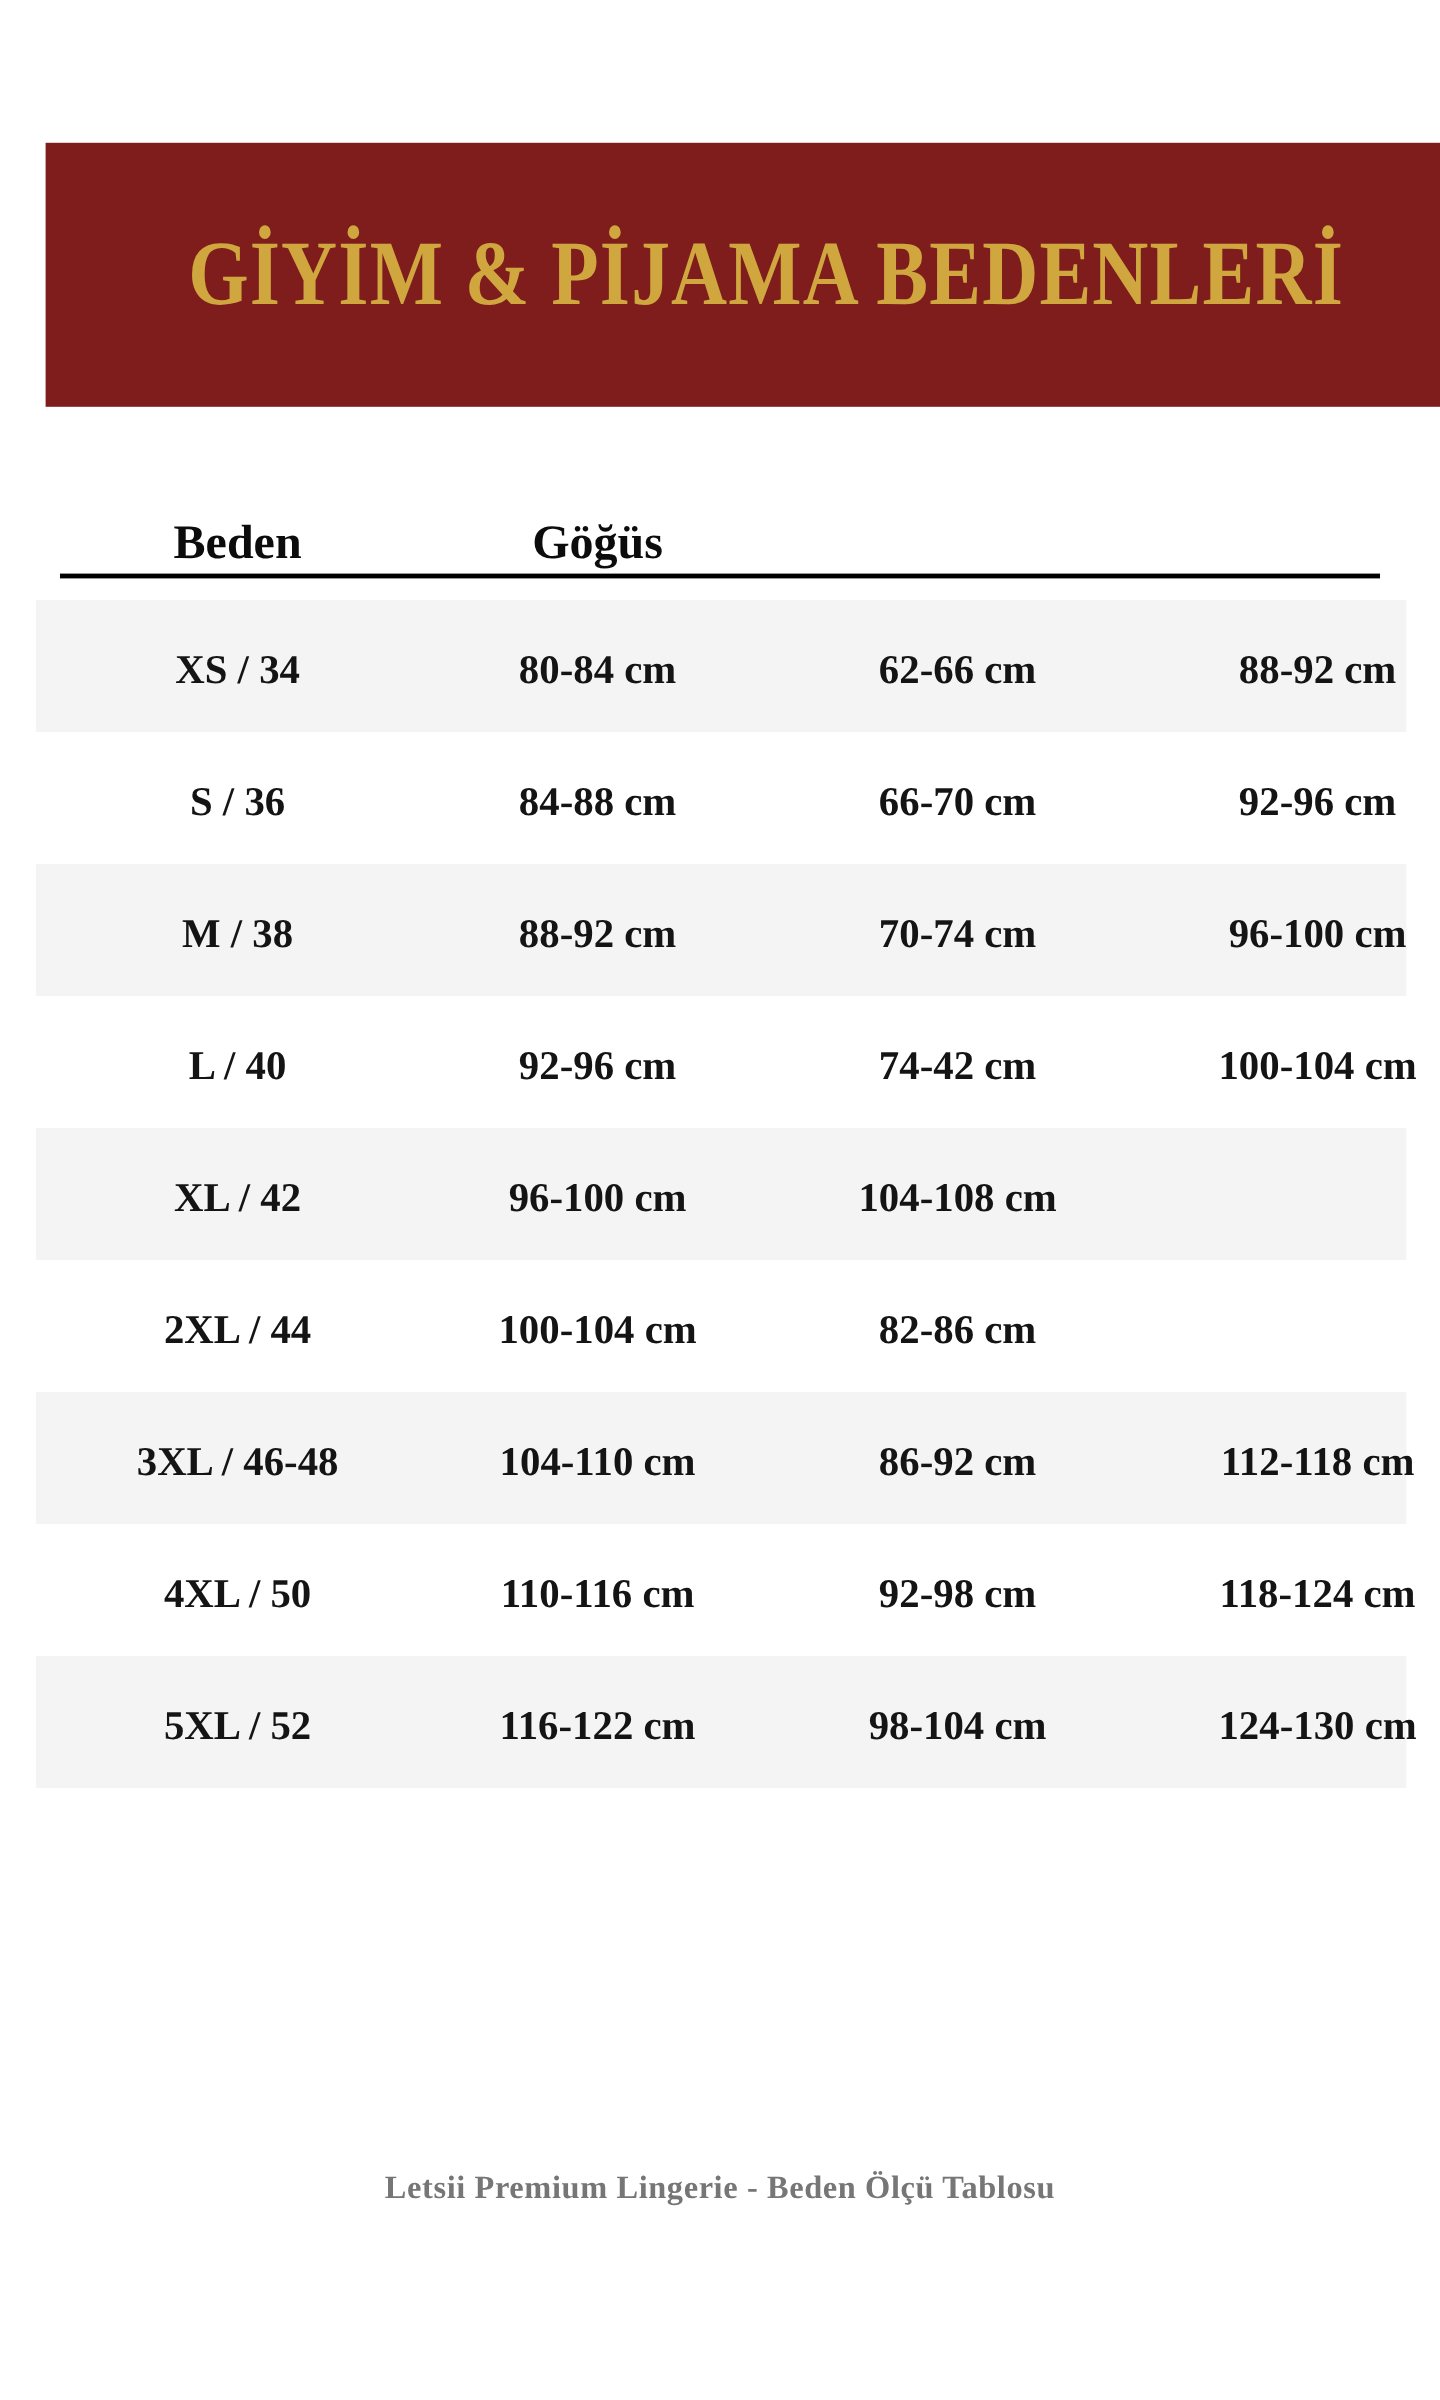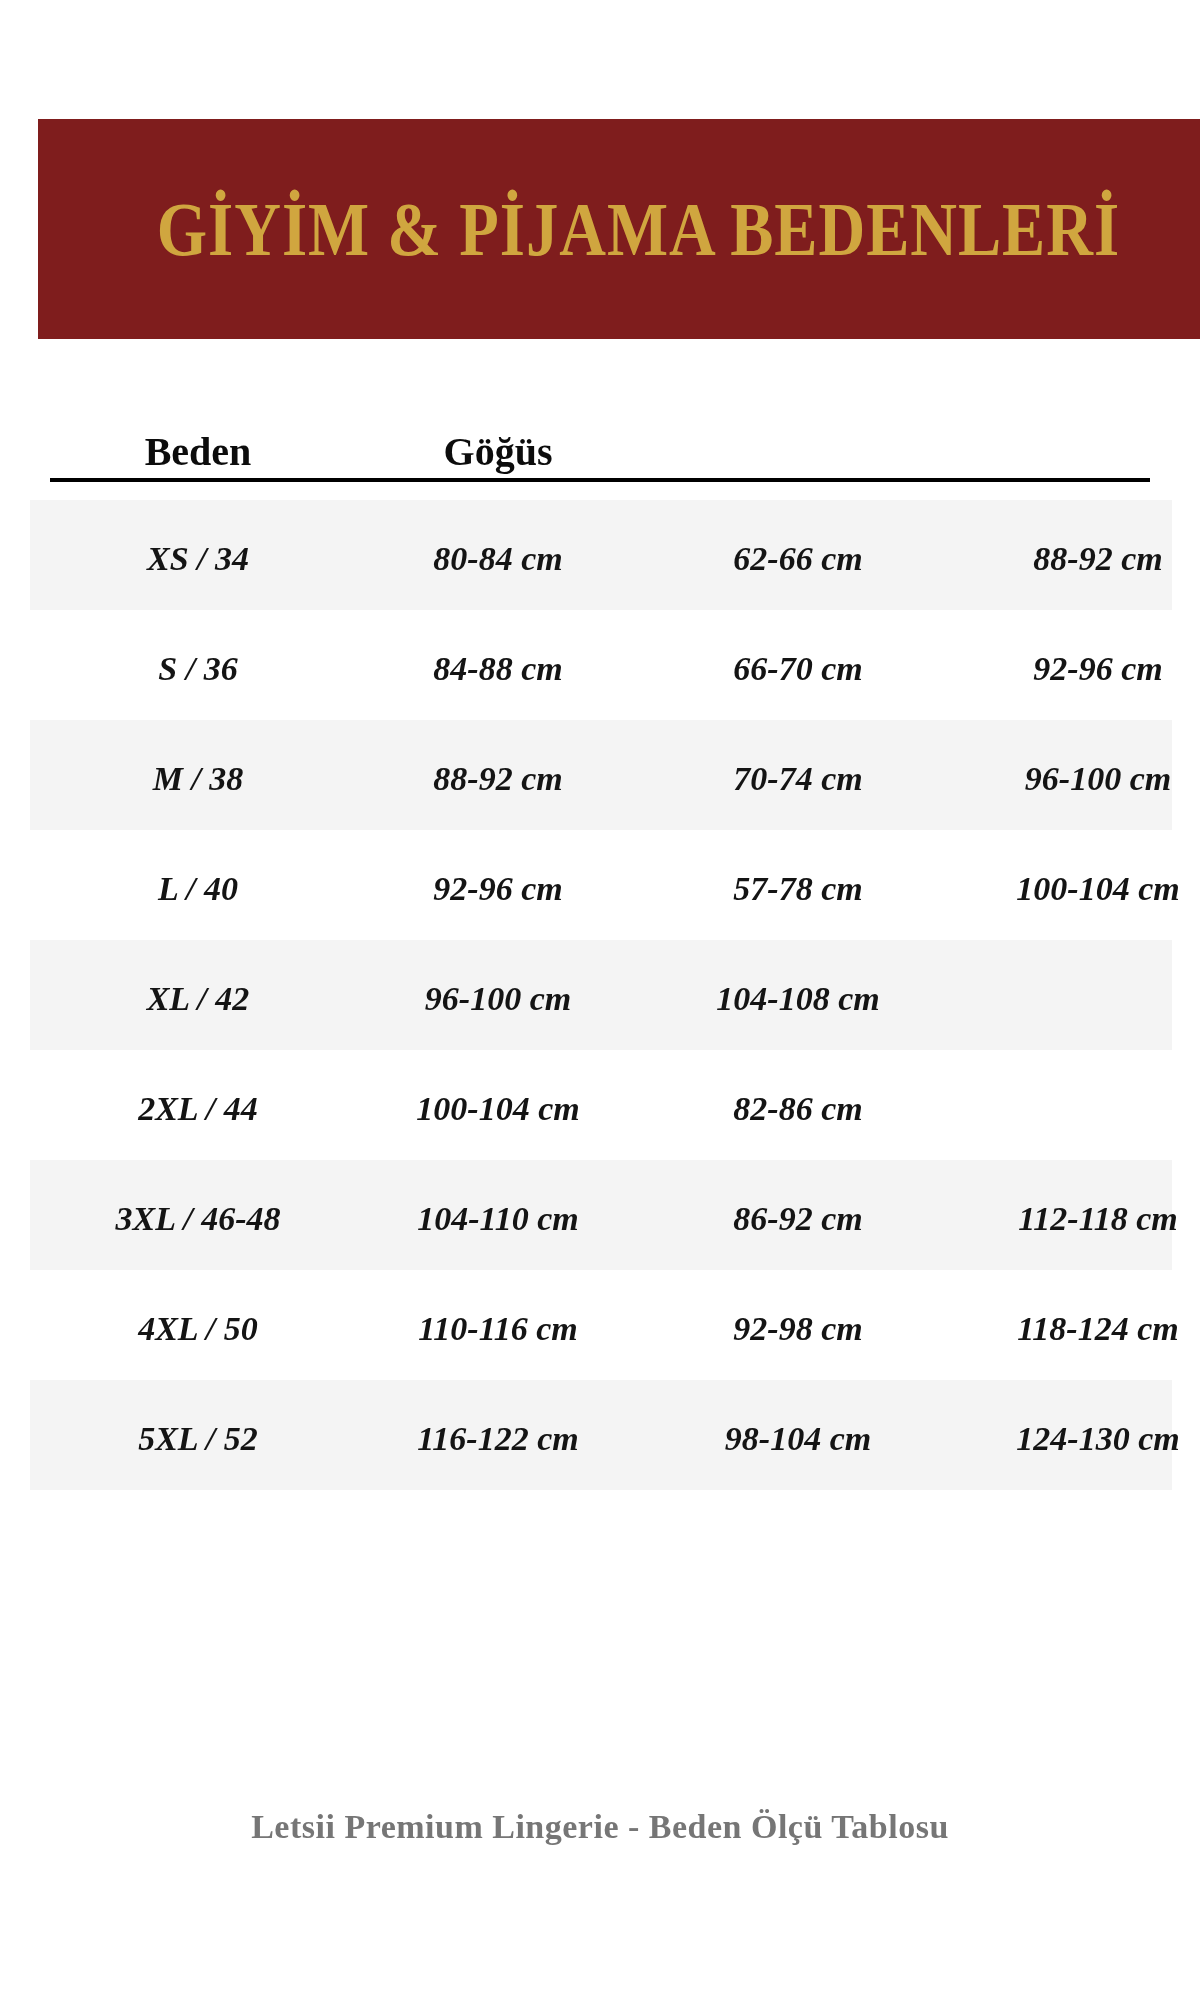--- a/index.html
+++ b/index.html
@@ -62,21 +62,20 @@
   }
   .rows {
     position: absolute;
     top: 500px; left: 0;
     width: 1200px;
   }
   .t-row {
     position: relative;
     width: 1200px;
     height: 110px;
-    font-style: italic;
   }
   .row-bg {
     position: absolute;
     top: 0; bottom: 0;
     left: 30px; width: 1142px;
     background: transparent;
   }
   .t-row:nth-child(odd) .row-bg { background: #f4f4f4; }
   .t-row .cols {
     position: absolute;
@@ -91,21 +90,21 @@
   }
 
   
   .footer {
     position: absolute;
     top: 1808px; left: 0;
     width: 1200px;
     text-align: center;
   }
   .footer-text {
-    font-size: 34px;
+    font-size: 27px;
     font-weight: bold;
     color: #767676;
     letter-spacing: 0.5px;
   }
 </style>
 </head>
 <body>
 
 <header class="banner">
   <h1 class="banner-title">GİYİM &amp; PİJAMA BEDENLERİ</h1>
@@ -150,21 +149,21 @@
         <div class="cell">70-74 cm</div>
         <div class="cell">96-100 cm</div>
       </div>
     </div>
 
     <div class="t-row">
       <div class="row-bg"></div>
       <div class="cols">
         <div class="cell">L / 40</div>
         <div class="cell">92-96 cm</div>
-        <div class="cell">57-78 cm</div>
+        <div class="cell">74-42 cm</div>
         <div class="cell">100-104 cm</div>
       </div>
     </div>
 
     <div class="t-row">
       <div class="row-bg"></div>
       <div class="cols">
         <div class="cell">XL / 42</div>
         <div class="cell">96-100 cm</div>
         <div class="cell">104-108 cm</div>

